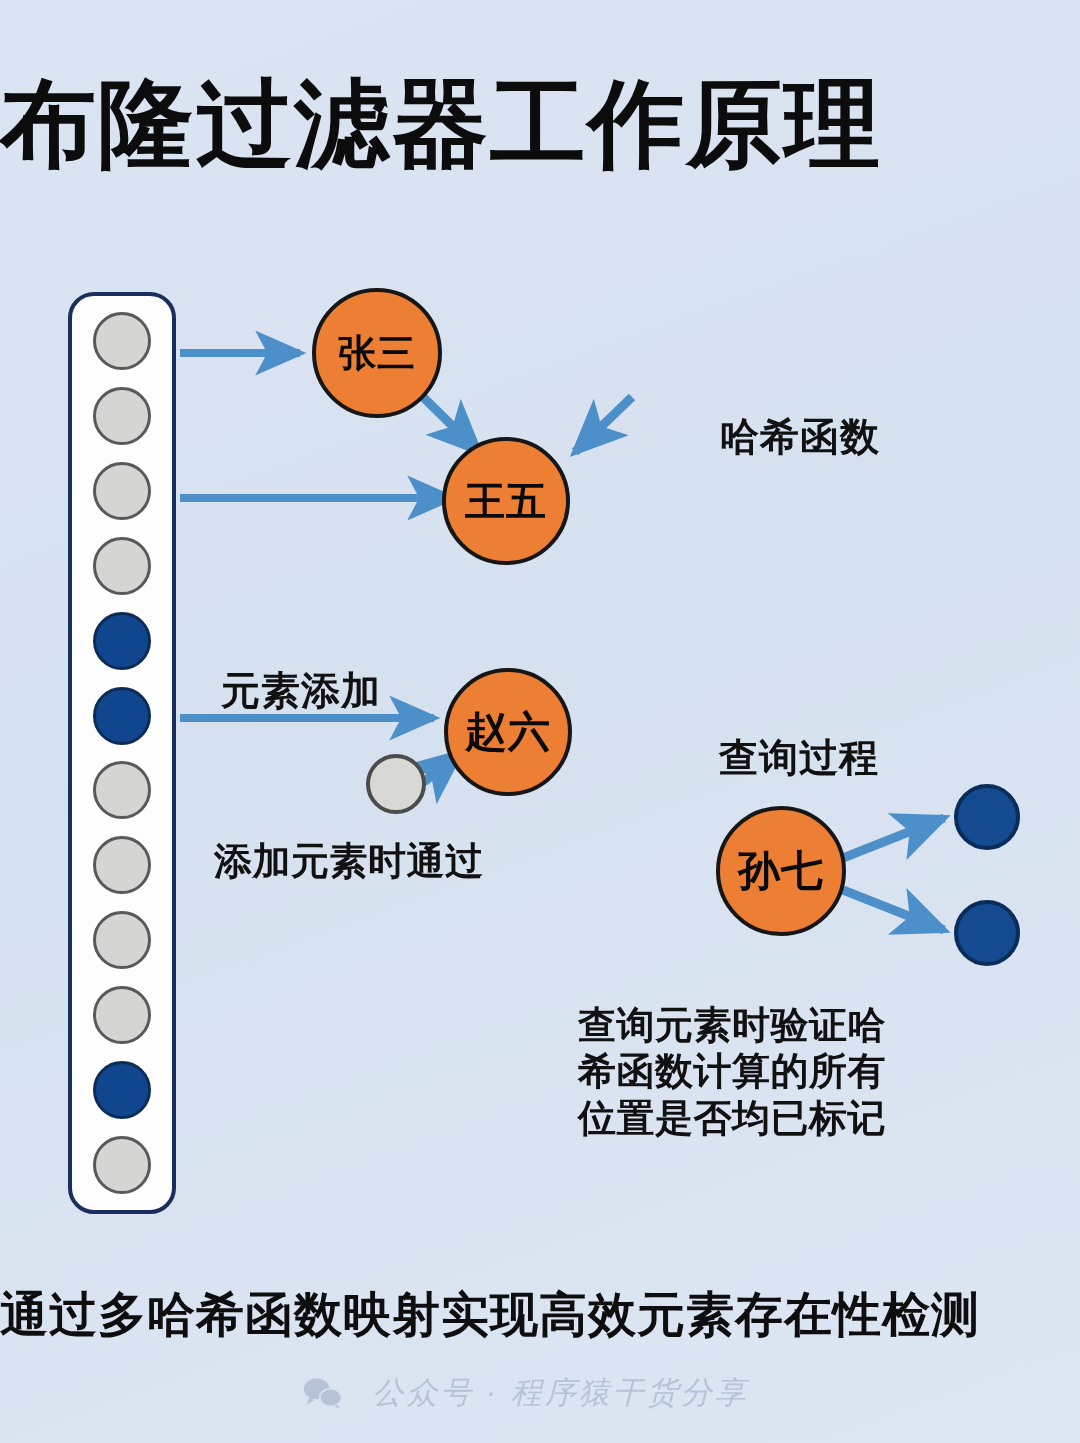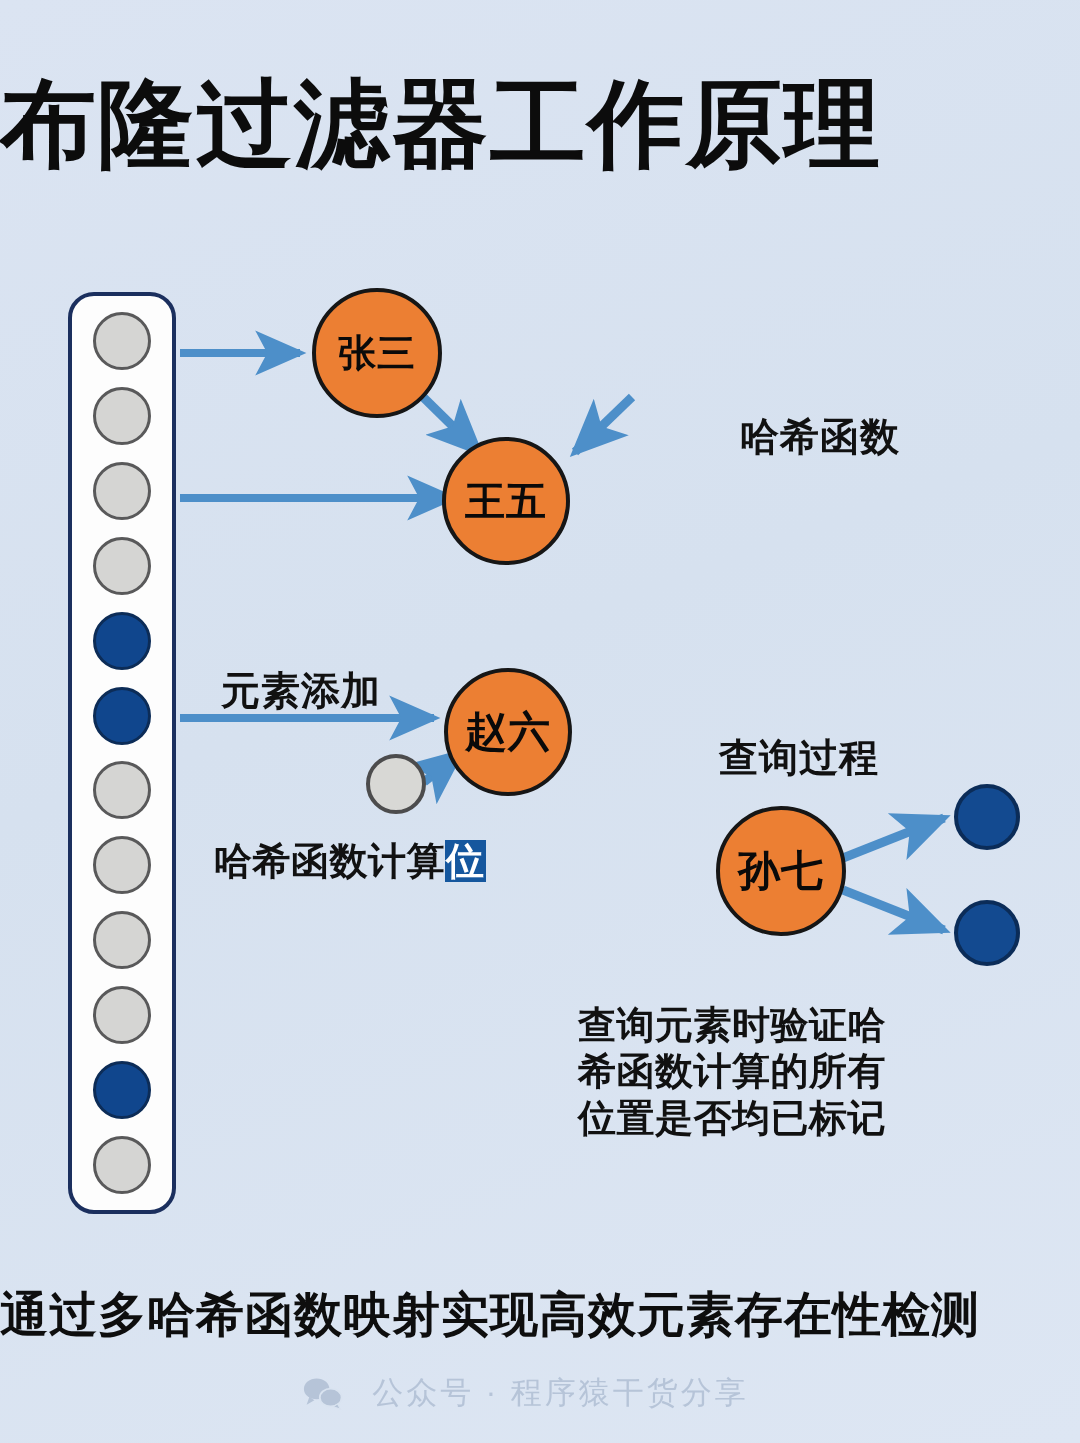--- a/index.html
+++ b/index.html
@@ -129,21 +129,21 @@
 
   
   .label {
     position: absolute;
     font-size: 39px;
     font-weight: bold;
     color: #111111;
     white-space: nowrap;
     letter-spacing: 1px;
   }
-  #label-hash  { left: 740px; top: 410px; }
+  #label-hash  { left: 720px; top: 410px; }
   #label-add   { left: 221px; top: 664px; }
   #label-query { left: 719px; top: 731px; }
 
   
   .para {
     position: absolute;
     font-size: 38px;
     font-weight: bold;
     color: #111111;
     line-height: 1.22;
@@ -178,20 +178,21 @@
     width: 1080px;
     display: flex;
     align-items: center;
     justify-content: center;
     gap: 29px;
     color: #b6c4d8;
     font-size: 31px;
     letter-spacing: 3px;
     padding-right: 28px;
     box-sizing: border-box;
+    font-style: italic;
   }
   .wechat-icon { width: 40px; height: 34px; display: block; }
 </style>
 </head>
 <body>
 
 <div id="page">
 
   <div class="title">布隆过滤器工作原理</div>
 
@@ -250,21 +251,21 @@
   <div class="small-gray"></div>
 
   <div class="blue-dot" id="query-bit-top"></div>
   <div class="blue-dot" id="query-bit-bottom"></div>
 
   <div class="label" id="label-hash">哈希函数</div>
   <div class="label" id="label-add">元素添加</div>
   <div class="label" id="label-query">查询过程</div>
 
   <div class="para" id="para-add">
-    <div><span>哈希函数计算</span><span class="hl">位</span></div>
+    <div>添加元素时通过</div>
   </div>
 
   <div class="para" id="para-query">
     <div>查询元素时验证哈</div>
     <div>希函数计算的所有</div>
     <div>位置是否均已标记</div>
   </div>
 
   <div class="footer-caption">通过多哈希函数映射实现高效元素存在性检测</div>
 

